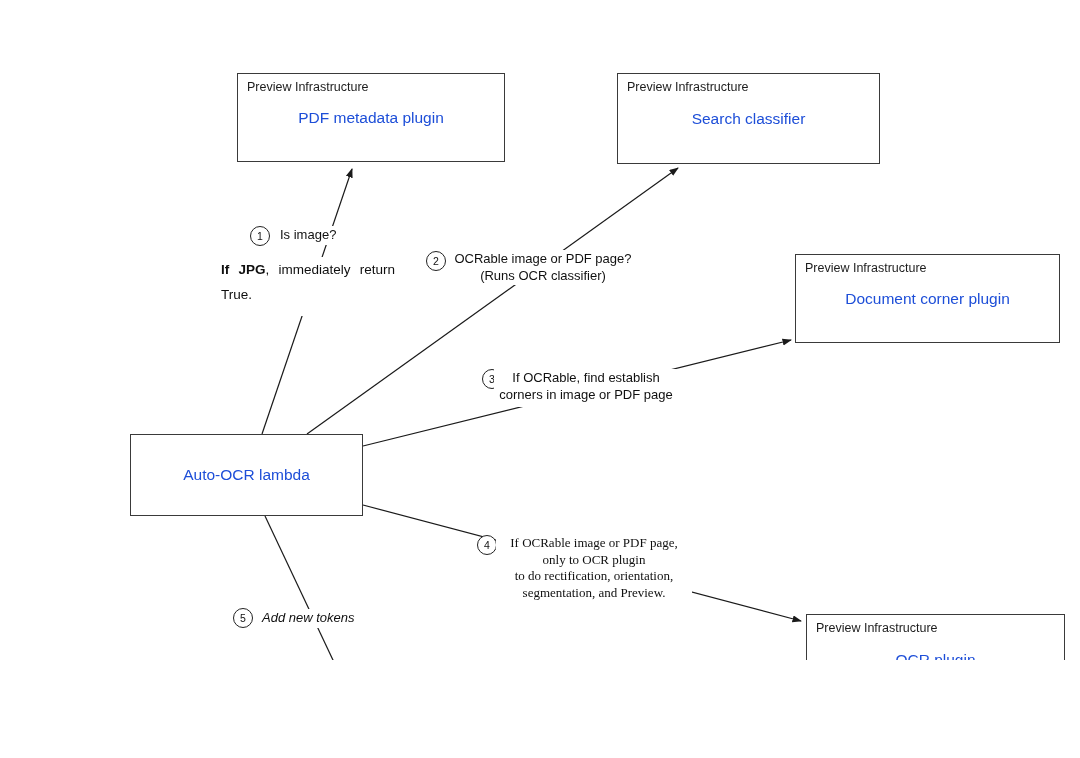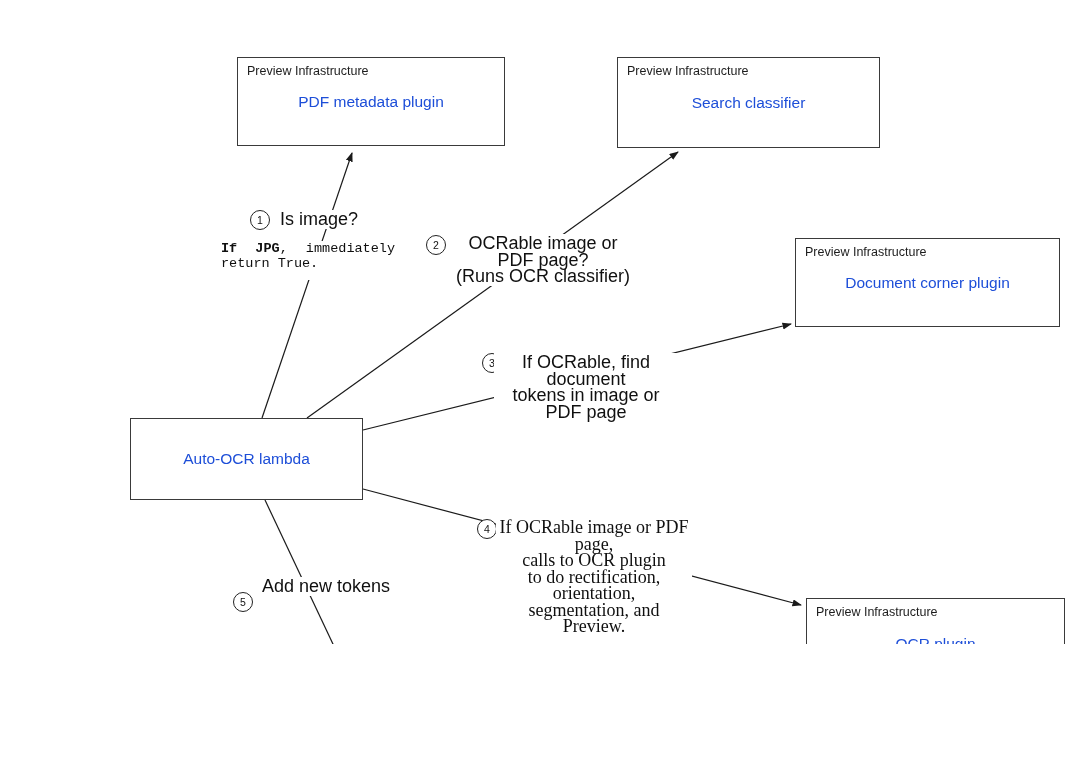--- a/index.html
+++ b/index.html
@@ -3,20 +3,21 @@
 <meta charset="utf-8">
 <style>
   html,body { margin:0; padding:0; background:#ffffff; }
   #canvas {
     position:relative;
     width:1080px; height:644px;
     background:#ffffff;
     font-family:"Liberation Sans", sans-serif;
     color:#111111;
     overflow:hidden;
+    margin-top:16px;
   }
   #arrow-layer { position:absolute; left:0; top:0; z-index:1; }
 
   .box {
     position:absolute;
     background:#ffffff;
     border:1.4px solid #3a3a3a;
     z-index:3;
     display:flex;
     align-items:center;
@@ -47,48 +48,47 @@
     background:#ffffff;
     display:flex; align-items:center; justify-content:center;
     font-size:10.5px;
     color:#111111;
     z-index:2;
     box-sizing:border-box;
   }
   .ann-text {
     position:absolute;
     background:#ffffff;
-    font-size:18px;
+    font-size:13px;
     line-height:16.5px;
     color:#101010;
     z-index:2;
     text-align:center;
     padding:1px 2px;
   }
   #ann1-circle { left:250px; top:210px; }
   #ann1-text   { left:278px; top:210px; text-align:left; }
   #ann2-circle { left:426px; top:235px; }
   #ann2-text   { left:447px; top:234px; width:188px; }
   #ann3-circle { left:482px; top:353px; }
   #ann3-text   { left:494px; top:353px; width:180px; padding-bottom:4px; }
   #ann4-circle { left:477px; top:519px; }
   #ann4-text   { left:496px; top:518px; width:192px;font-family:Liberation Serif, serif; }
   #ann5-circle { left:233px; top:592px; }
-  #ann5-text   { left:260px; top:577px; text-align:left; }
+  #ann5-text   { left:260px; top:593px; text-align:left;font-style:italic; }
 
   #notes {
     position:absolute;
     left:221px; top:241px; width:174px;
     z-index:2;
     background:#ffffff;
     font-size:13.5px;
-    line-height:15px;
+    line-height:25px;
     text-align:justify;
     color:#0f0f0f;
-    font-family:Liberation Mono, monospace;
   }
   #notes p { margin:0 0 9px 0; }
   #notes .b { font-weight:bold; }
 </style>
 </head>
 <body>
 
 <div id="canvas">
 
   <svg id="arrow-layer" width="1080" height="758" viewBox="0 0 1080 758">
@@ -146,30 +146,30 @@
   </div>
   <div class="ann-text" id="ann2-text">
     <div>OCRable image or PDF page?</div>
     <div>(Runs OCR classifier)</div>
   </div>
 
   <div class="num-circle" id="ann3-circle">
     <span>3</span>
   </div>
   <div class="ann-text" id="ann3-text">
-    <div>If OCRable, find document</div>
-    <div>tokens in image or PDF page</div>
+    <div>If OCRable, find establish</div>
+    <div>corners in image or PDF page</div>
   </div>
 
   <div class="num-circle" id="ann4-circle">
     <span>4</span>
   </div>
   <div class="ann-text" id="ann4-text">
     <div>If OCRable image or PDF page,</div>
-    <div>calls to OCR plugin</div>
+    <div>only to OCR plugin</div>
     <div>to do rectification, orientation,</div>
     <div>segmentation, and Preview.</div>
   </div>
 
   <div class="num-circle" id="ann5-circle">
     <span>5</span>
   </div>
   <div class="ann-text" id="ann5-text">
     <div>Add new tokens</div>
   </div>

